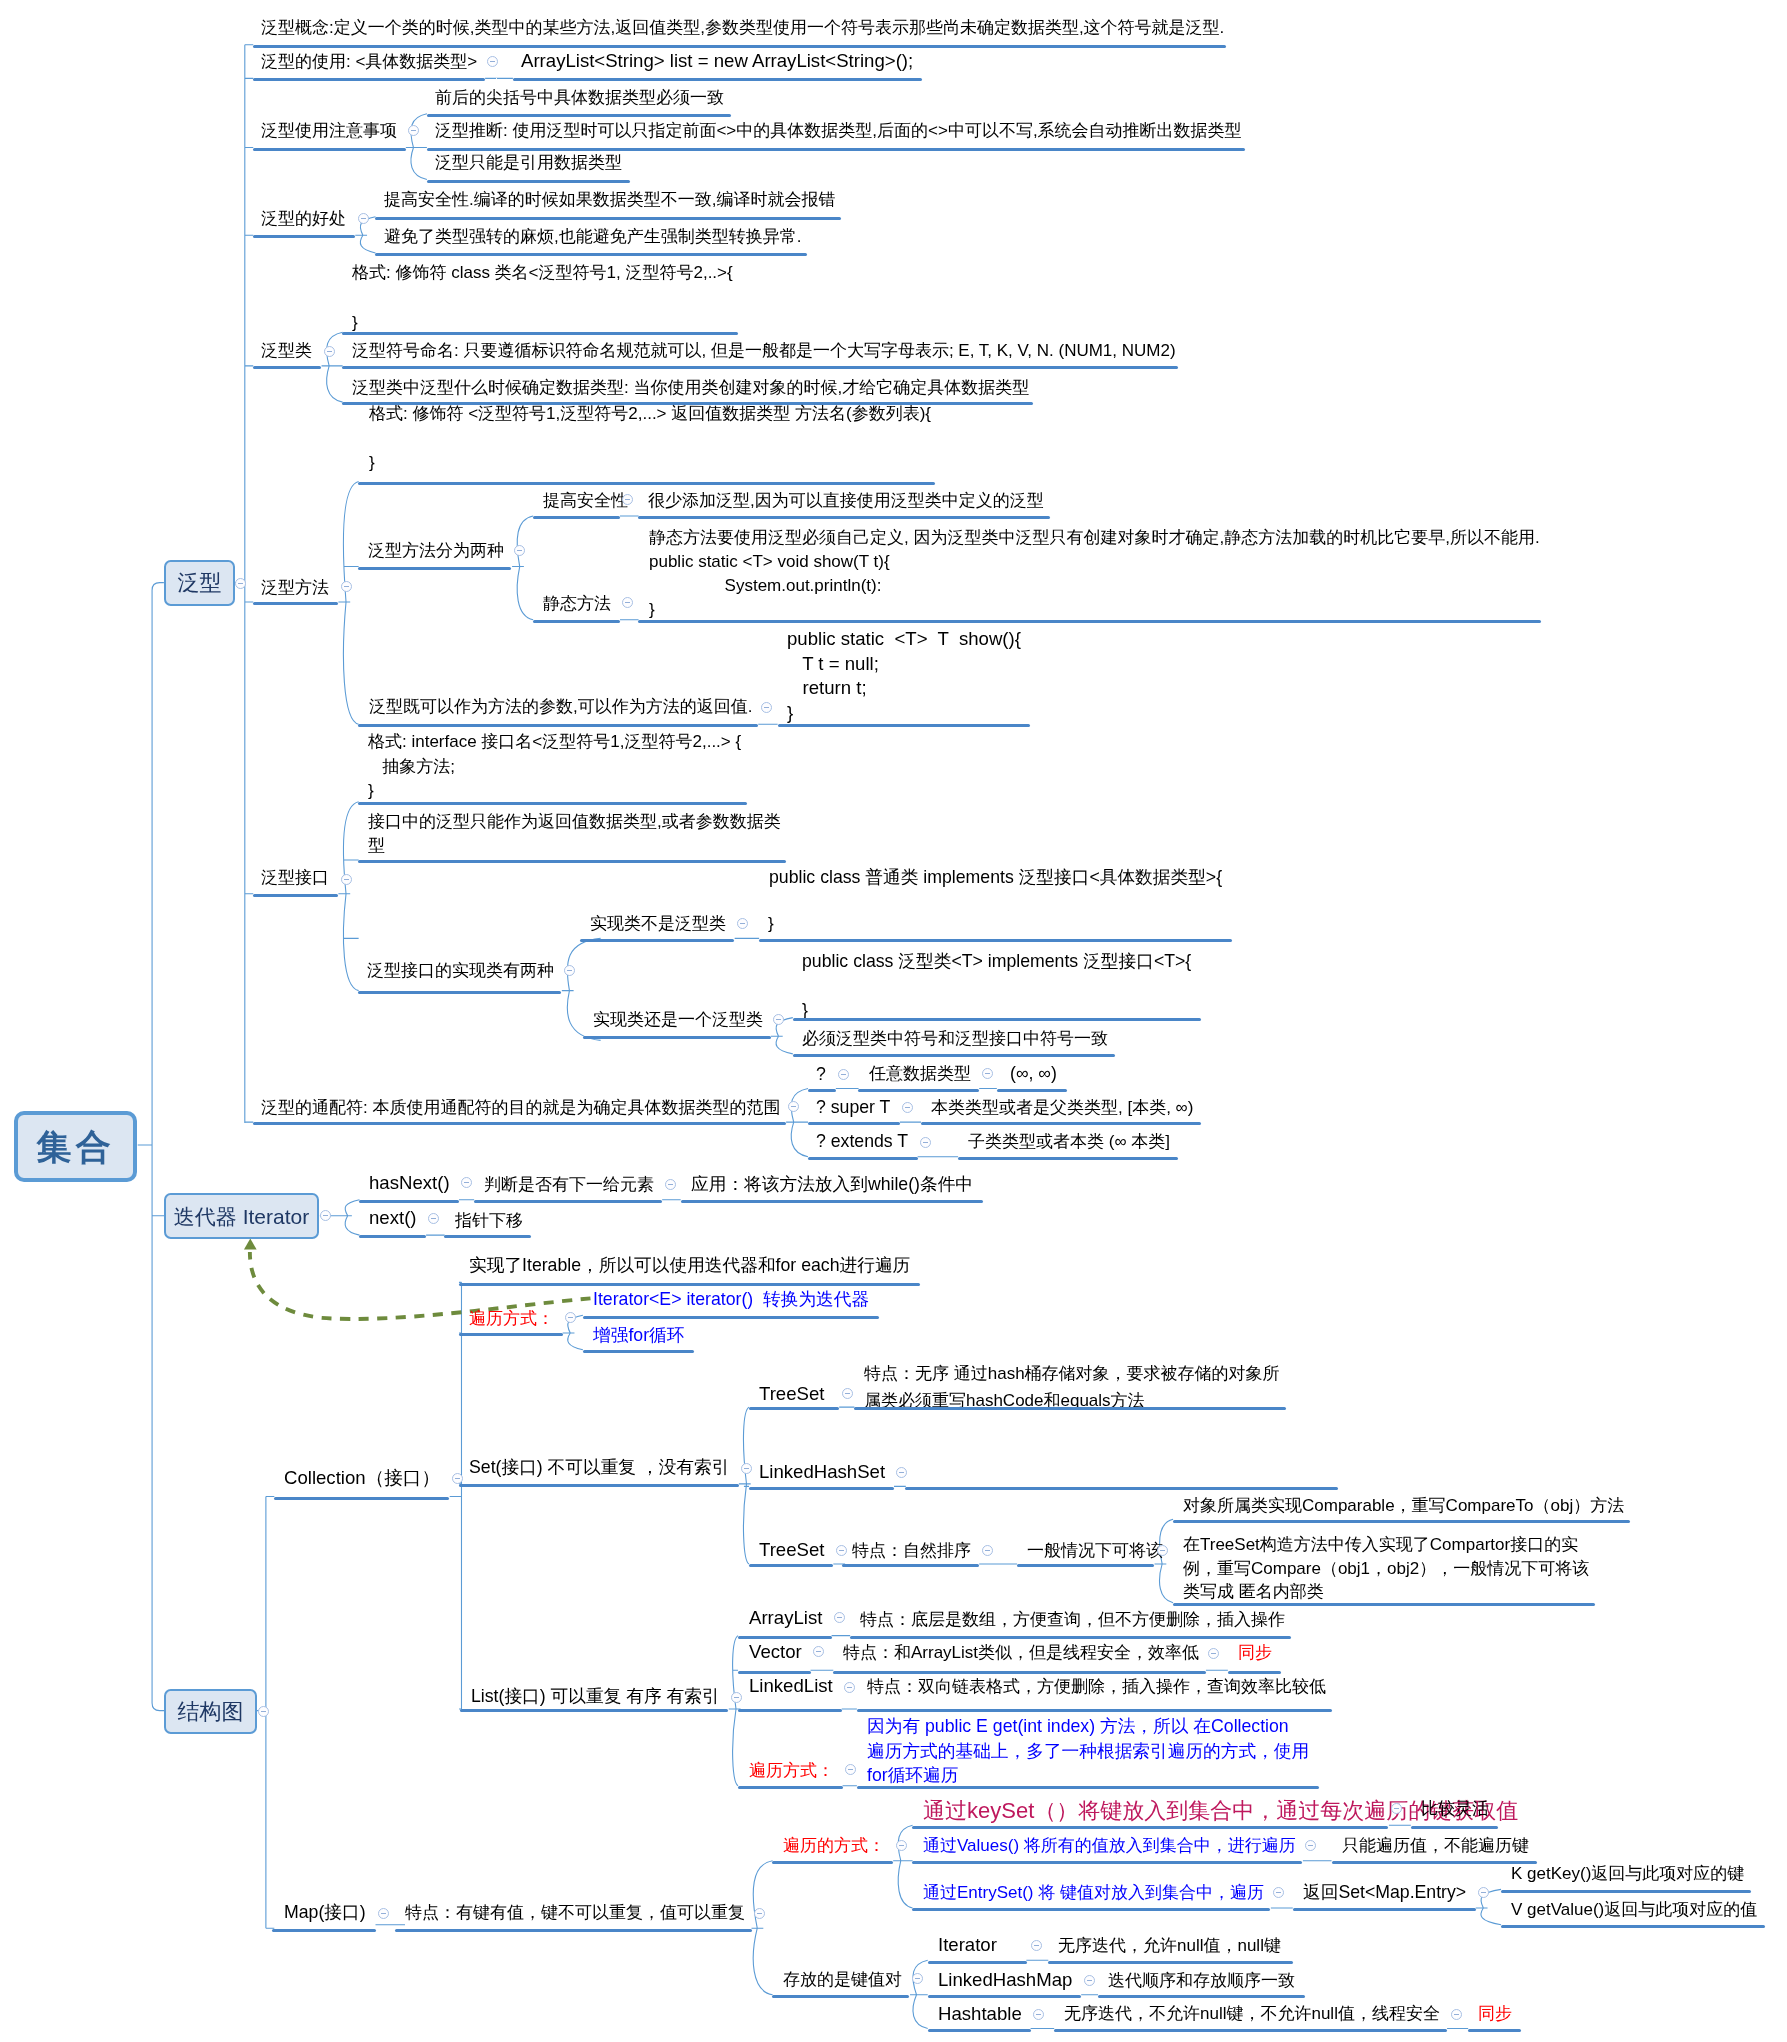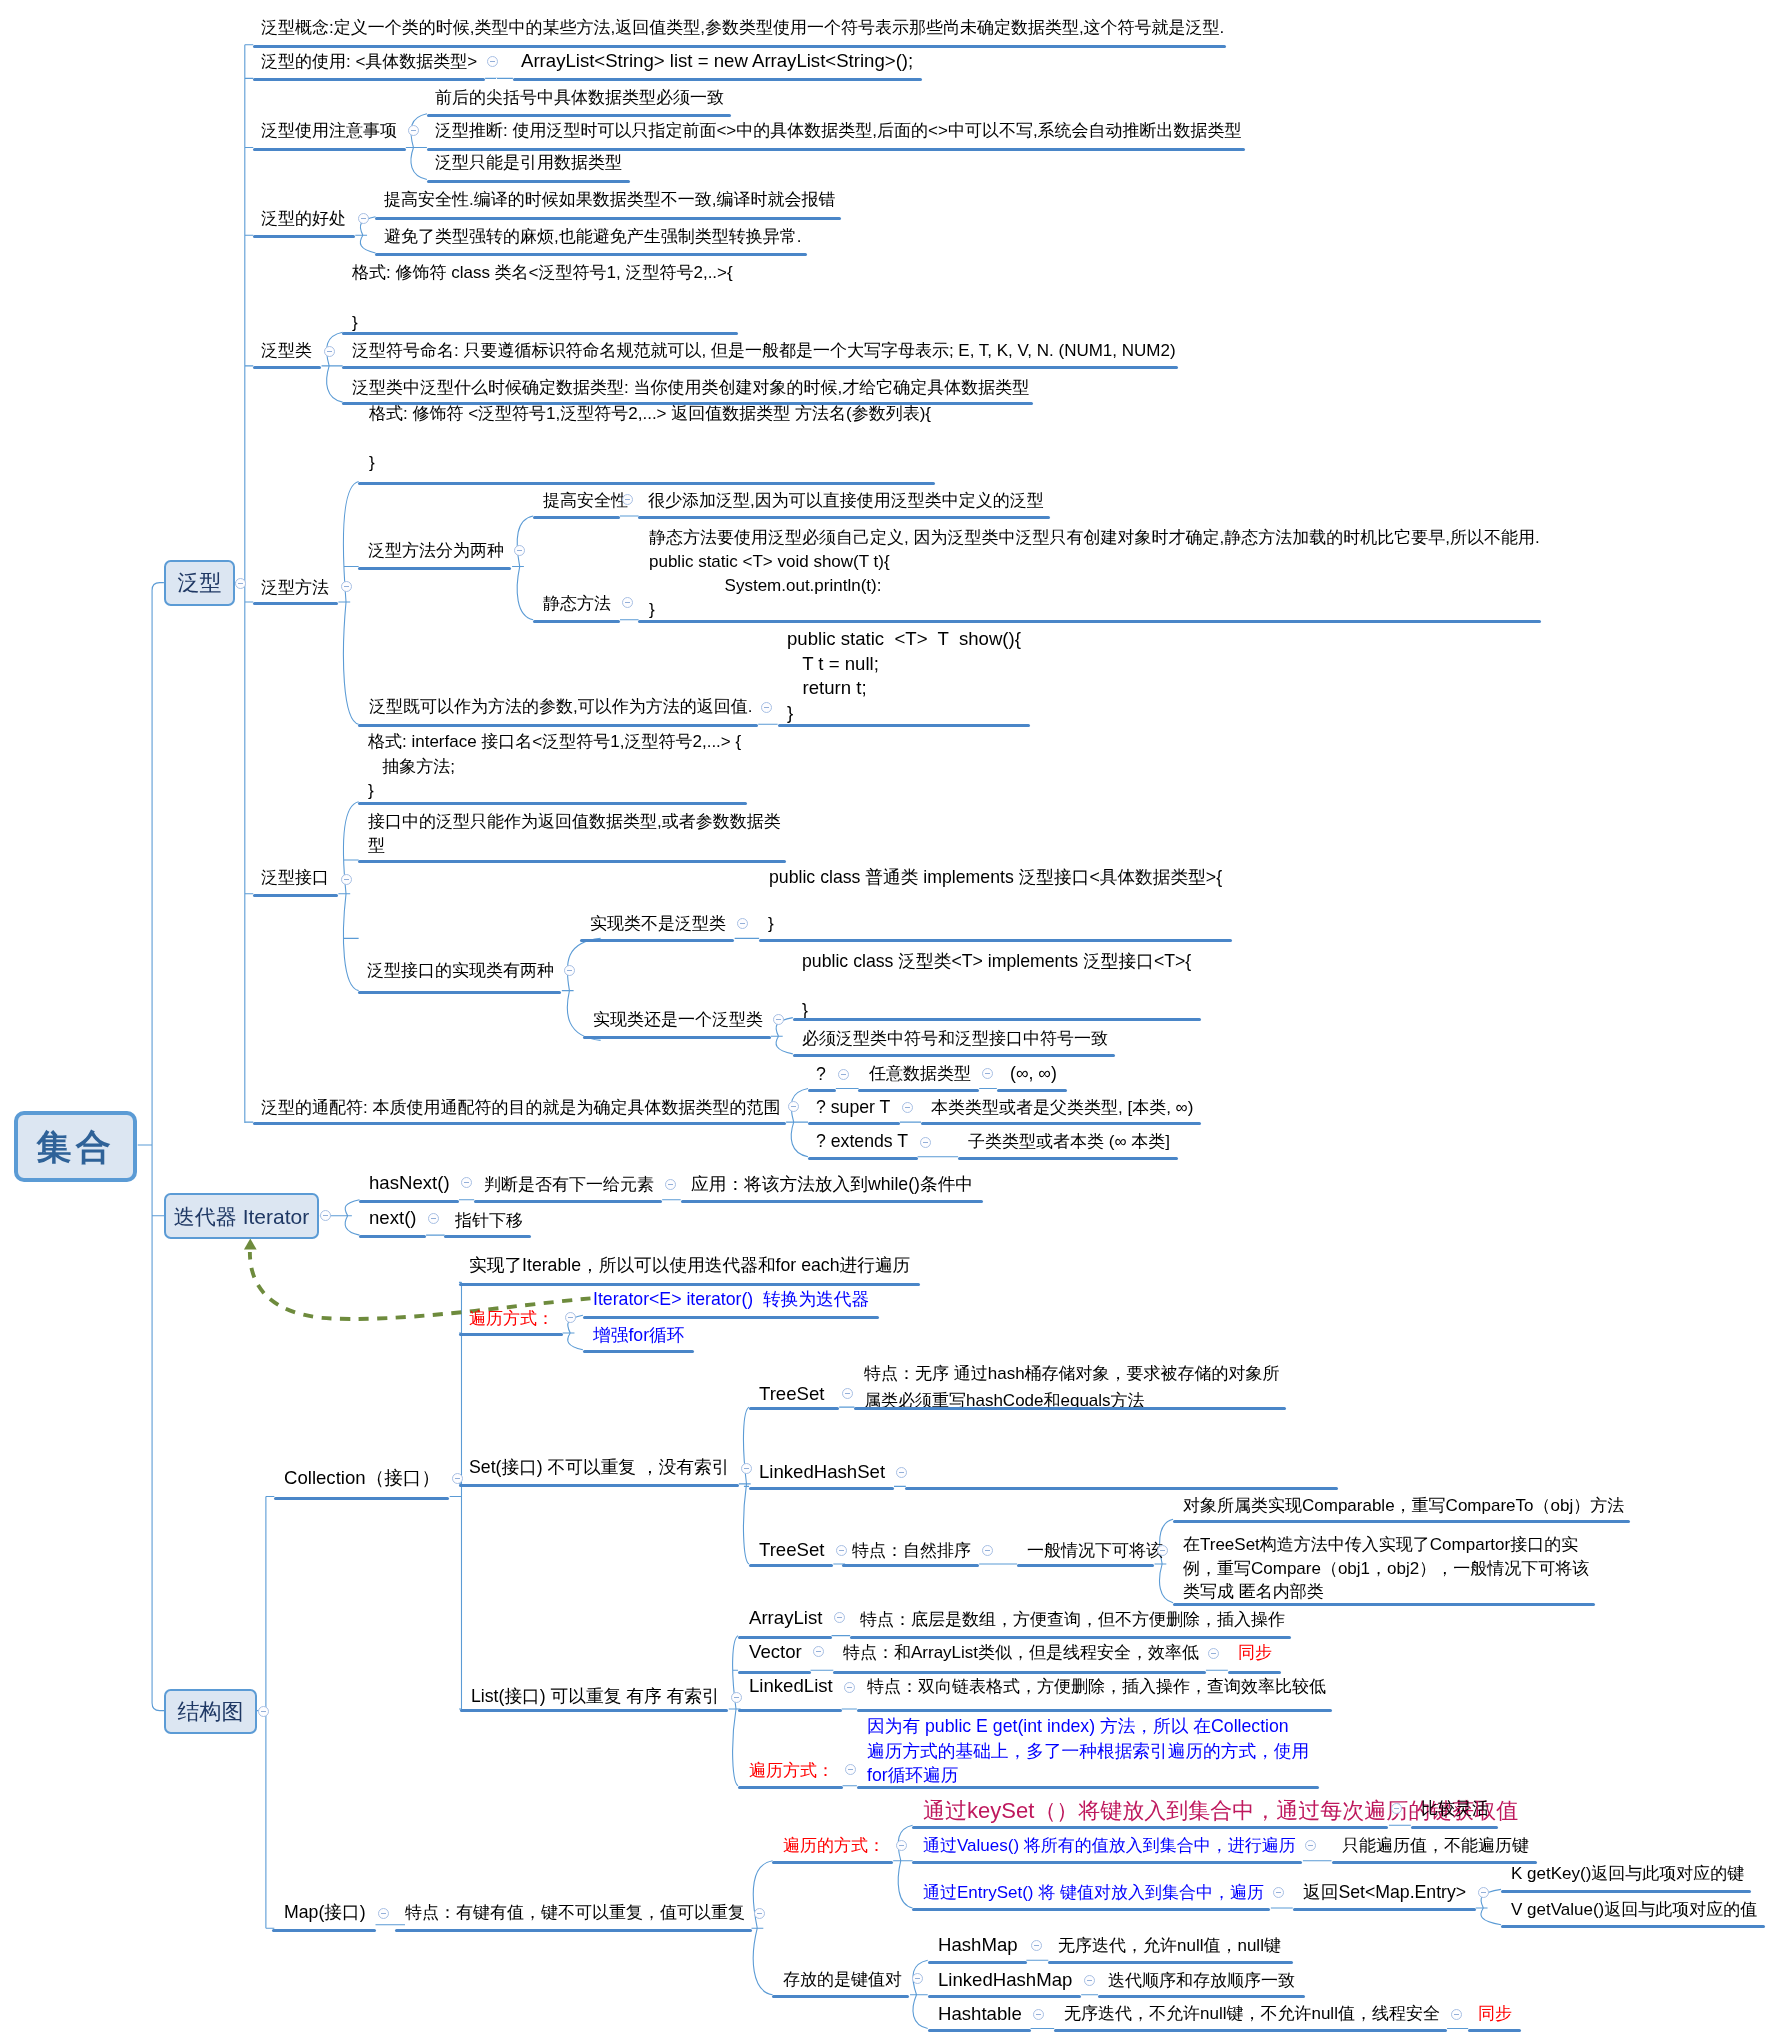--- a/index.html
+++ b/index.html
@@ -382,21 +382,21 @@
     </div>
   <div class="tx" style="left:1511px;top:1865px;font-size:17px">K getKey()返回与此项对应的键</div>
   <div class="ul" style="left:1501px;top:1890px;width:250px"></div>
   <div class="tx" style="left:1511px;top:1901px;font-size:17px">V getValue()返回与此项对应的值</div>
   <div class="ul" style="left:1501px;top:1925px;width:264px"></div>
   <div class="tx" style="left:783px;top:1971px;font-size:17px">存放的是键值对</div>
   <div class="ul" style="left:772px;top:1995px;width:137px"></div>
   <div class="tgl" style="left:912px;top:1973px">
       <i></i>
     </div>
-  <div class="tx" style="left:938px;top:1936px;font-size:18.6px">HashMap</div>
+  <div class="tx" style="left:938px;top:1936px;font-size:18.6px">Iterator</div>
   <div class="ul" style="left:928px;top:1961px;width:99px"></div>
   <div class="tgl" style="left:1031px;top:1940px">
       <i></i>
     </div>
   <div class="tx" style="left:1058px;top:1937px;font-size:17px">无序迭代，允许null值，null键</div>
   <div class="ul" style="left:1048px;top:1961px;width:245px"></div>
   <div class="tx" style="left:938px;top:1971px;font-size:18.6px">LinkedHashMap</div>
   <div class="ul" style="left:928px;top:1995px;width:153px"></div>
   <div class="tgl" style="left:1084px;top:1975px">
       <i></i>

